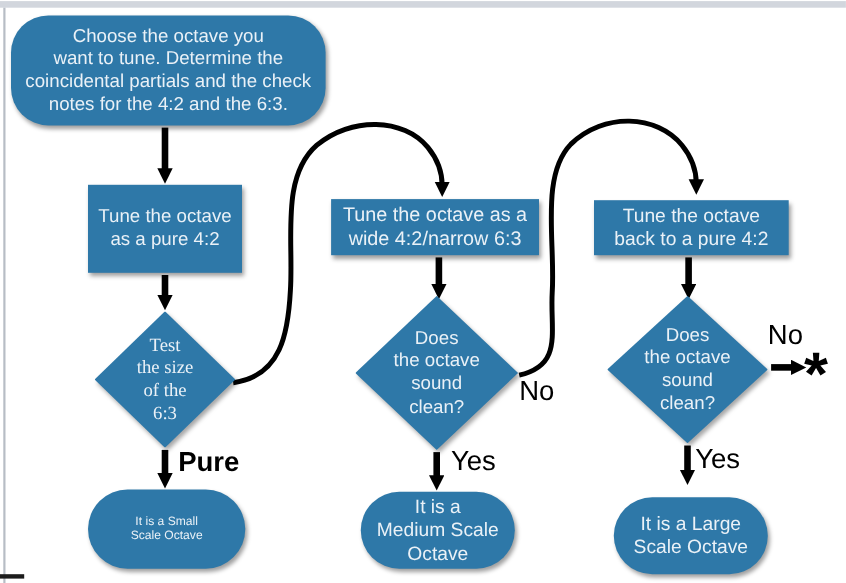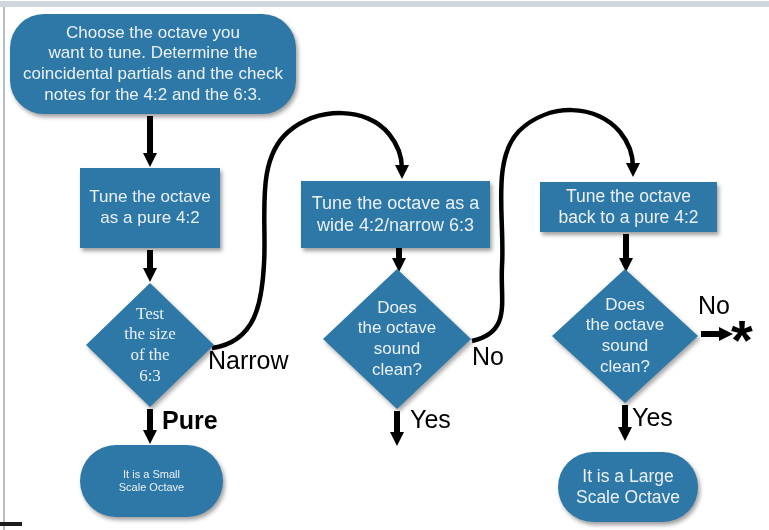--- a/index.html
+++ b/index.html
@@ -16,21 +16,21 @@
   .node{
     position:absolute;display:flex;align-items:center;justify-content:center;
     background:var(--node-fill,#2e78a8);color:var(--node-text,#eaf1f7);
     text-align:center;box-shadow:2px 3px 4px rgba(0,0,0,.38);
   }
   .node-text{white-space:pre-line;line-height:1.22;}
 
   .stadium{border-radius:36px;}
   #start{left:10px;top:14px;width:286px;height:100px;border-radius:34px;font-size:17px;}
   #proc-small{left:80px;top:168px;width:140px;height:80px;font-size:17px;}
-  #proc-medium{left:301px;top:181px;width:189px;height:67px;font-size:18px;}
+  #proc-medium{left:301px;top:181px;width:189px;height:51px;font-size:18px;}
   #proc-large{left:540px;top:182px;width:177px;height:50px;font-size:17.5px;}
   #result-small{left:80px;top:445px;width:143px;height:72px;font-size:11px;}
   #result-medium{left:328px;top:447px;width:140px;height:70px;font-size:17.5px;}
   #result-large{left:558px;top:442px;width:140px;height:70px;font-size:17.5px;margin-top:10px;}
 
   
   .diamond-wrap{position:absolute;filter:drop-shadow(2px 3px 2px rgba(0,0,0,.35));}
   .diamond{
     width:100%;height:100%;display:flex;align-items:center;justify-content:center;
     background:var(--node-fill,#2e78a8);color:var(--node-text,#eaf1f7);text-align:center;
@@ -124,26 +124,30 @@
 the octave
 sound
 clean?</span>
     </div>
   </div>
 
   <div id="result-small" class="node stadium">
     <span class="node-text">It is a Small
 Scale Octave</span>
   </div>
+  <div id="result-medium" class="node stadium">
+    <span class="node-text">It is a
+Medium Scale
+Octave</span>
+  </div>
   <div id="result-large" class="node stadium">
     <span class="node-text">It is a Large
 Scale Octave</span>
   </div>
 
-  <div id="lbl-narrow" class="edge-label">Narrow</div>
   <div id="lbl-pure" class="edge-label">Pure</div>
   <div id="lbl-no-medium" class="edge-label">No</div>
   <div id="lbl-yes-medium" class="edge-label">Yes</div>
   <div id="lbl-no-large" class="edge-label">No</div>
   <div id="lbl-yes-large" class="edge-label">Yes</div>
   <div id="terminal-asterisk" class="edge-label">*</div>
 
 </div>
 
 </body></html>

